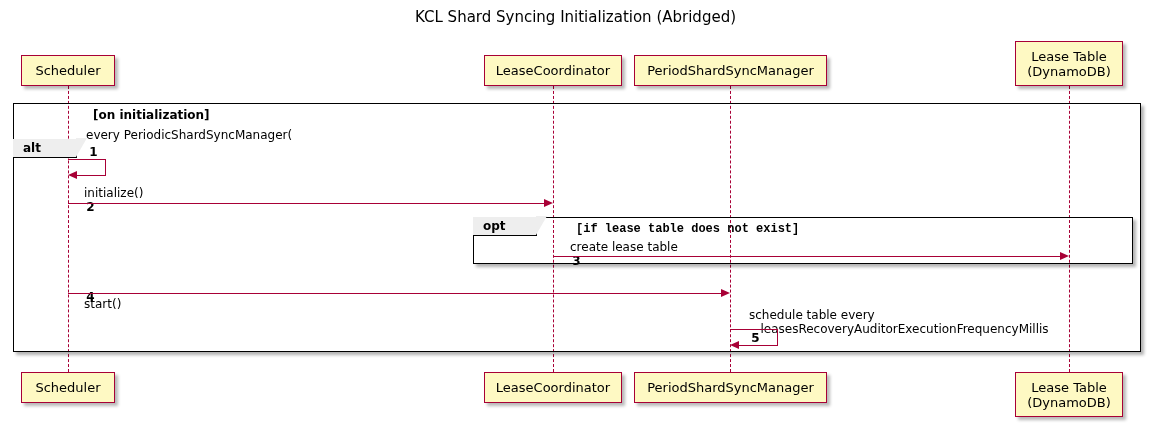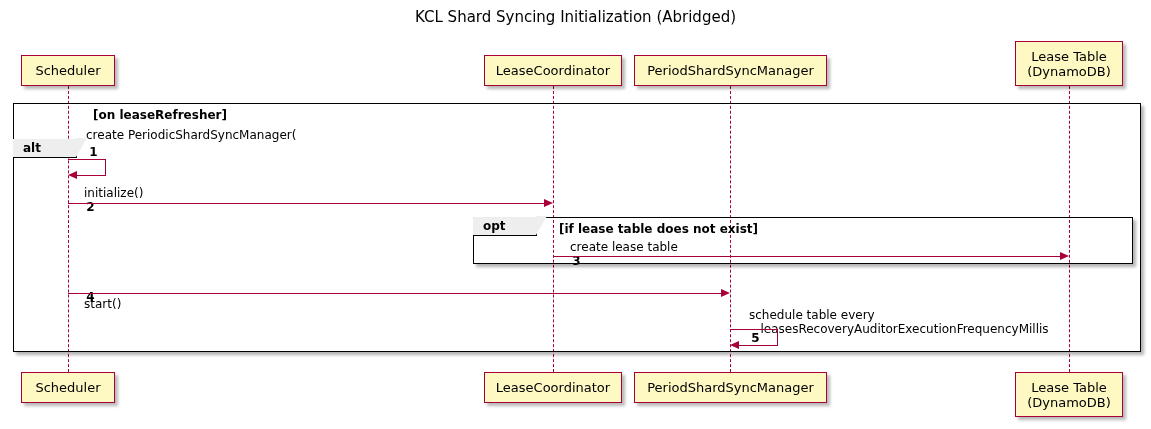--- a/index.html
+++ b/index.html
@@ -134,30 +134,30 @@
 
   <div class="title">KCL Shard Syncing Initialization (Abridged)</div>
 
   <div class="lifeline" style="left:68px; top:86px; height:286px;"></div>
   <div class="lifeline" style="left:553px; top:86px; height:286px;"></div>
   <div class="lifeline" style="left:730px; top:86px; height:286px;"></div>
   <div class="lifeline" style="left:1069px; top:86px; height:286px;"></div>
 
   <div class="frame" style="left:13px; top:103px; width:1128px; height:249px;"></div>
   <div class="frame-tab" style="left:13px; top:103px; width:64px;margin-top:36px;">alt</div>
-  <div class="guard" style="left:93px; top:108px;">[on leaseRefresher]</div>
+  <div class="guard" style="left:93px; top:108px;">[on initialization]</div>
 
   <div class="frame" style="left:473px; top:217px; width:660px; height:47px;"></div>
   <div class="frame-tab" style="left:473px; top:217px; width:64px;">opt</div>
-  <div class="guard" style="left:559px; top:222px;">[if lease table does not exist]</div>
+  <div class="guard" style="left:576px; top:222px;font-family:Liberation Mono, monospace;">[if lease table does not exist]</div>
 
   <div class="msg-label" style="left:74px; top:131px;">
     <span class="msg-seq">1</span>
   </div>
-  <div class="msg-label" style="left:86px; top:128px;">create PeriodicShardSyncManager(</div>
+  <div class="msg-label" style="left:86px; top:128px;">every PeriodicShardSyncManager(</div>
 
   <div class="msg-line" style="left:68px; top:159px; width:38px;"></div>
   <div class="msg-vline" style="left:105px; top:159px; height:17px;"></div>
   <div class="msg-line" style="left:77px; top:175px; width:29px;"></div>
   <div class="arrow-left" style="left:68px; top:171px;"></div>
 
   <div class="msg-label" style="left:71px; top:186px;">
     <span class="msg-seq">2</span>
   </div>
   <div class="msg-label" style="left:84px; top:186px;text-align:center;">initialize()</div>

